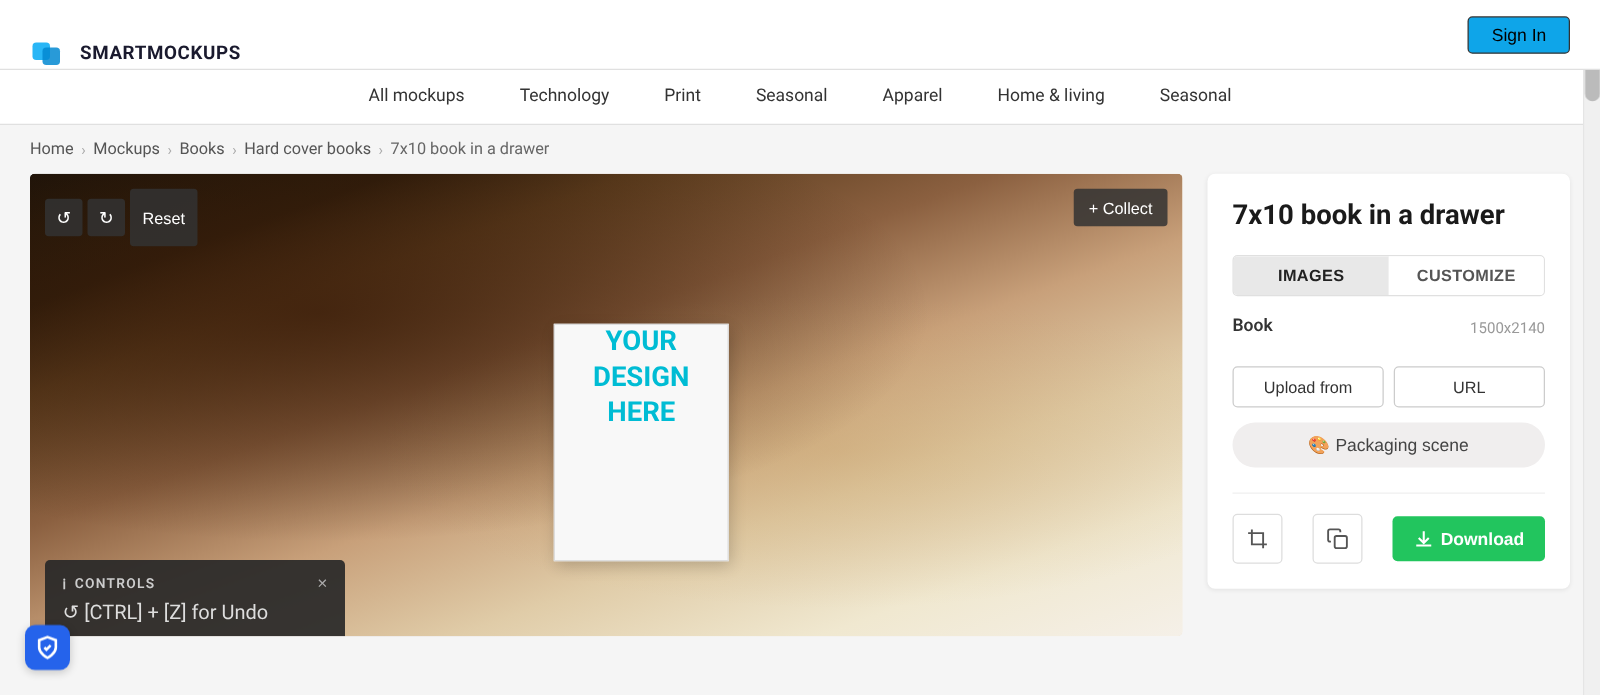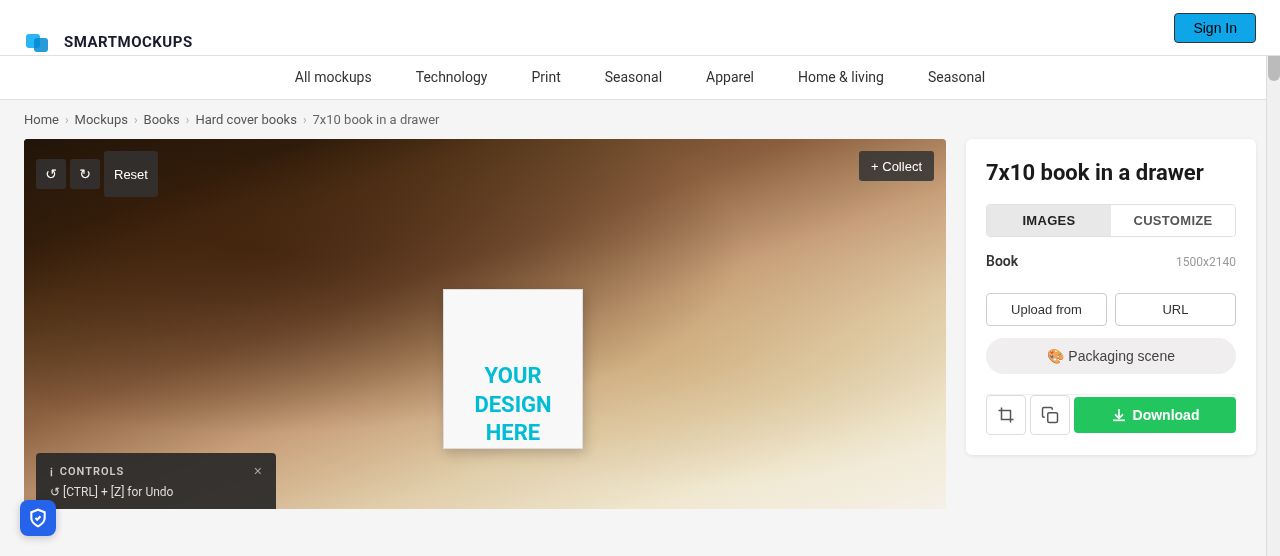--- a/index.html
+++ b/index.html
@@ -113,27 +113,27 @@
         radial-gradient(ellipse at 70% 60%, rgba(200,160,100,0.4) 0%, transparent 40%),
         linear-gradient(160deg, #1a1209 0%, #2a1a0a 15%, #5c3d1e 25%, #8B6040 40%, #c8a07a 55%, #e0cca8 70%, #f0e8d0 85%, #f5f0e8 100%);
     }
     
     .book-overlay {
       position: absolute;
       bottom: 60px;
       left: 50%;
       transform: translateX(-30%);
       width: 140px;
-      height: 160px;
+      height: 190px;
       background: #f8f8f8;
       border: 1px solid #ddd;
       display: flex;
       flex-direction: column;
       align-items: center;
-      justify-content: flex-end;
+      justify-content: flex-start;
       box-shadow: 2px 4px 12px rgba(0,0,0,0.2);
     }
     .book-text {
       color: #00bcd4;
       font-size: 22px;
       font-weight: 700;
       text-align: center;
       line-height: 1.3;
     }
 
@@ -218,21 +218,21 @@
       border: none;
       color: #aaa;
       cursor: pointer;
       font-size: 14px;
     }
     .controls-item {
       display: flex;
       align-items: center;
       gap: 6px;
       color: #ddd;
-      font-size: 12px;
+      font-size: 16px;
     }
 
     
     .right-panel {
       width: 290px;
       margin-left: 20px;
       background: #fff;
       border-radius: 6px;
       padding: 20px;
       box-shadow: 0 1px 4px rgba(0,0,0,0.08);
@@ -316,22 +316,23 @@
       color: #444;
       display: flex;
       align-items: center;
       justify-content: center;
       gap: 6px;
     }
 
     
     .panel-bottom {
       display: flex;
-      gap: 4px;
+      gap: 24px;
       margin-top: 20px;
+      padding-top: 16px;
       border-top: 1px solid #f0f0f0;
       align-items: center;
     }
     .icon-btn {
       width: 40px;
       height: 40px;
       border: 1px solid #ddd;
       background: #fff;
       border-radius: 4px;
       cursor: pointer;

